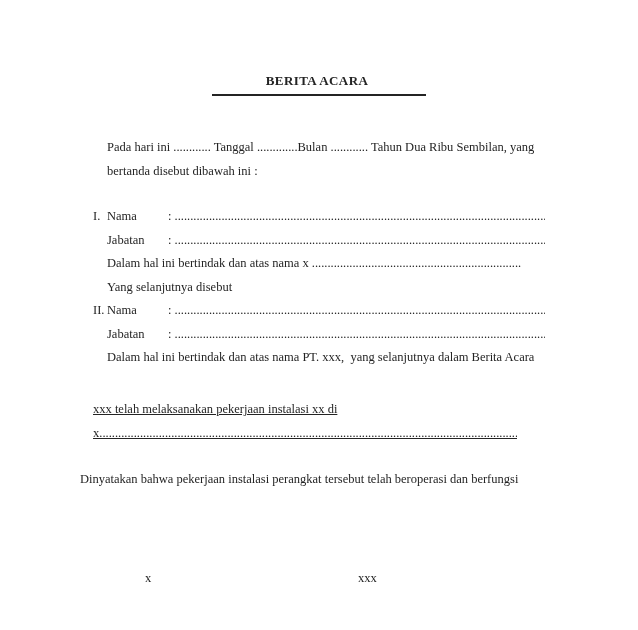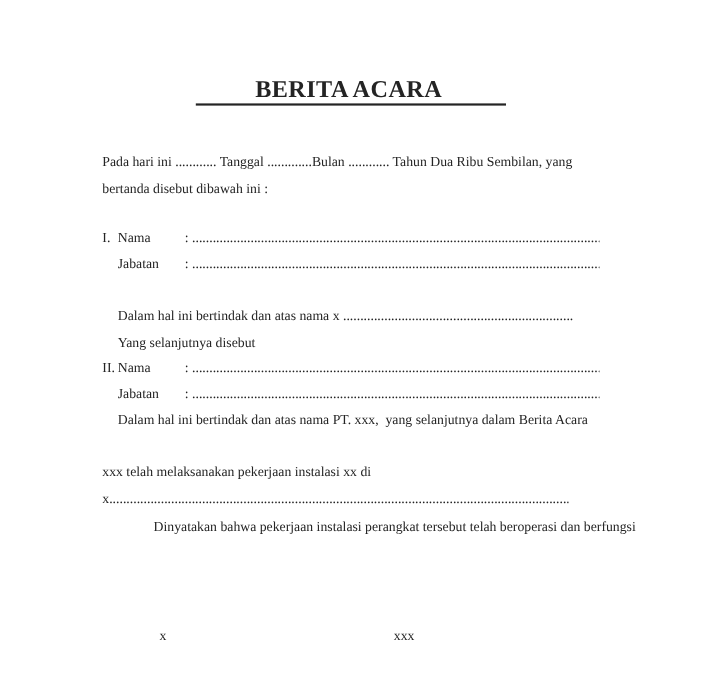--- a/index.html
+++ b/index.html
@@ -25,58 +25,57 @@
   .title-wrap {
     top: 69px;
     left: 0;
     width: 100%;
     text-align: center;
     line-height: 24px;
   }
   .doc-title {
     display: inline-block;
     font-weight: bold;
-    font-size: 22px;
+    font-size: 13px;
     letter-spacing: 0.4px;
     border-bottom: 2px solid #242424;
     padding: 0 58px 1px 54px;
   }
 
   
-  .intro { top: 136px; left: 93px; width: 470px; }
+  .intro { top: 136px; left: 107px; width: 470px; }
 
   
   .parties { top: 205px; left: 93px; width: 452px; }
   .row { display: flex; }
   .roman { flex: 0 0 14px; white-space: pre; }
   .flabel { flex: 0 0 61px; white-space: pre; }
   .leader {
     flex: 1 1 auto;
     overflow: hidden;
     white-space: pre;
   }
   .indent { padding-left: 14px; }
   .acting-clip {
     padding-left: 14px;
     width: 424px;
     overflow: hidden;
     white-space: pre;
-    margin-top: 24px;
   }
 
   
-  .work { top: 418px; left: 93px; width: 470px; }
+  .work { top: 398px; left: 93px; width: 470px; text-decoration: underline; }
   .work-dots-line {
     width: 424px;
     overflow: hidden;
     white-space: pre;
   }
 
   
-  .statement { top: 468px; left: 108px; width: 470px; text-align: right; }
+  .statement { top: 468px; left: 80px; width: 470px; }
 
   
   .signatures { top: 567px; left: 0; width: 100%; height: 24px; }
   .sig-left { position: absolute; left: 145px; }
   .sig-right { position: absolute; left: 358px; }
 </style>
 </head>
 <body>
 
 <div class="page">

